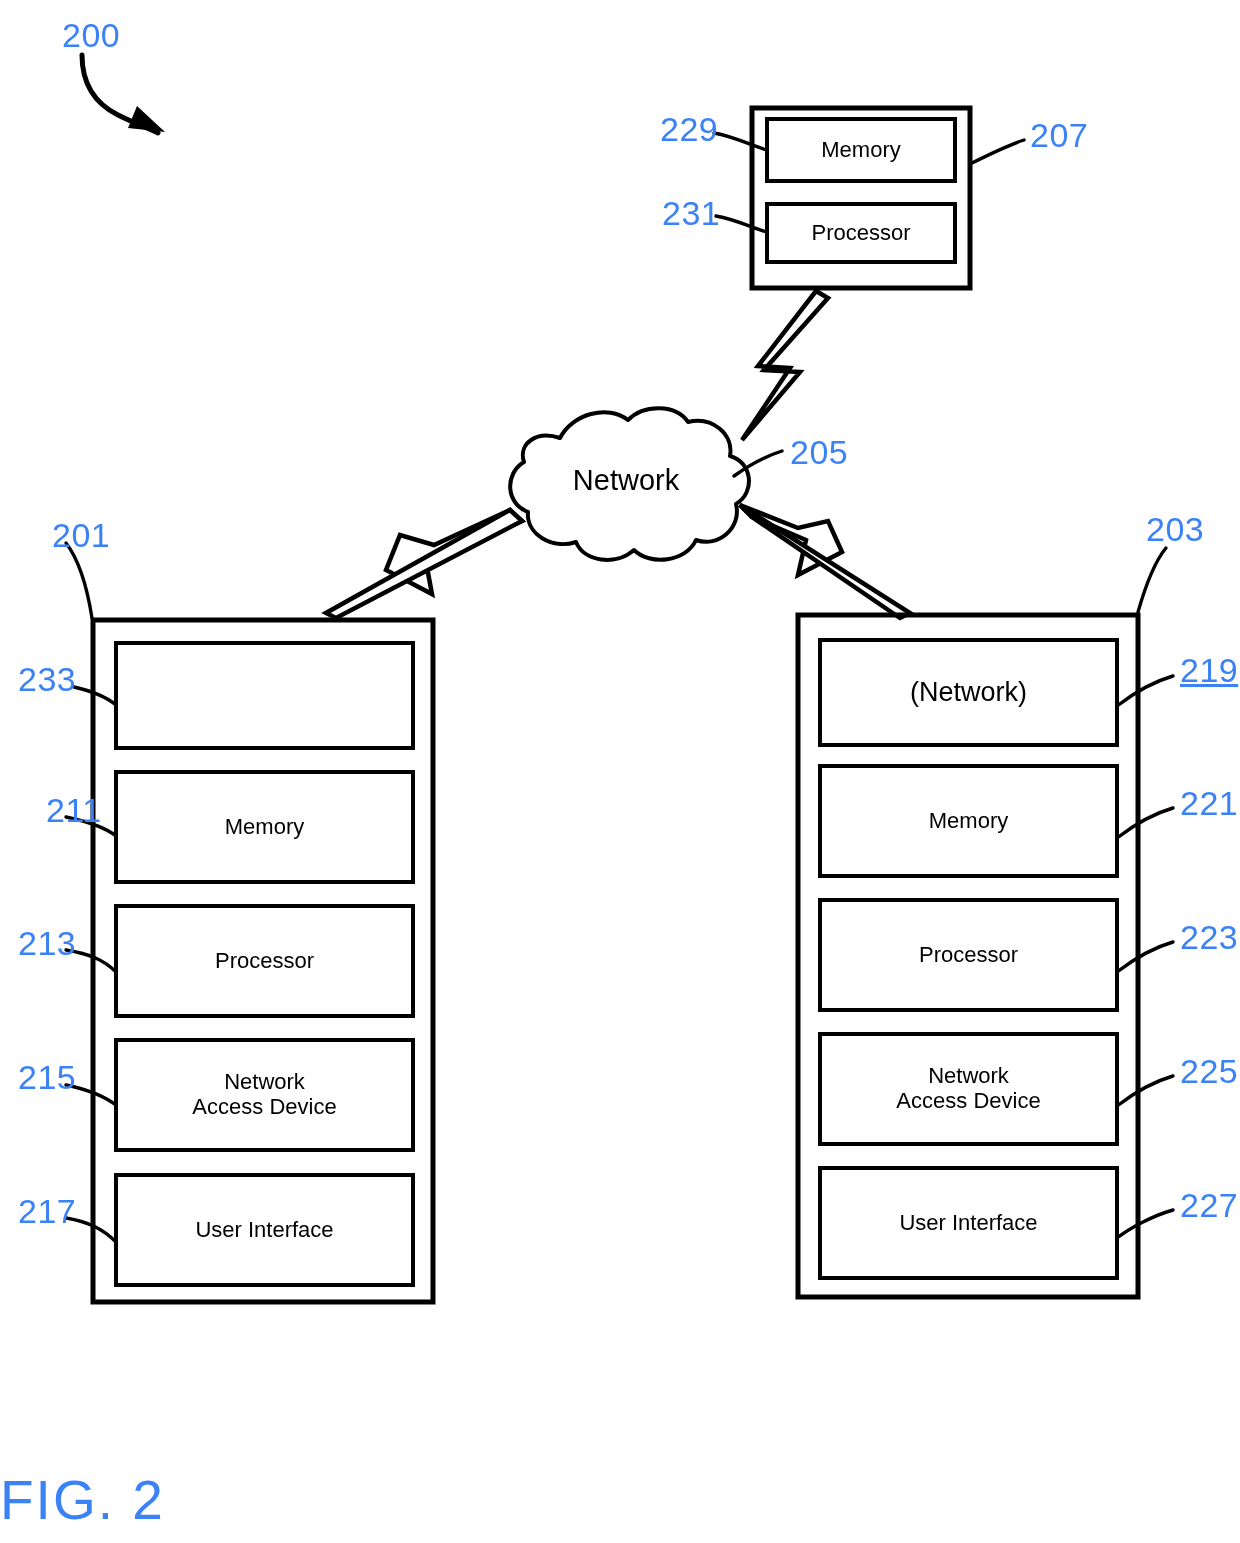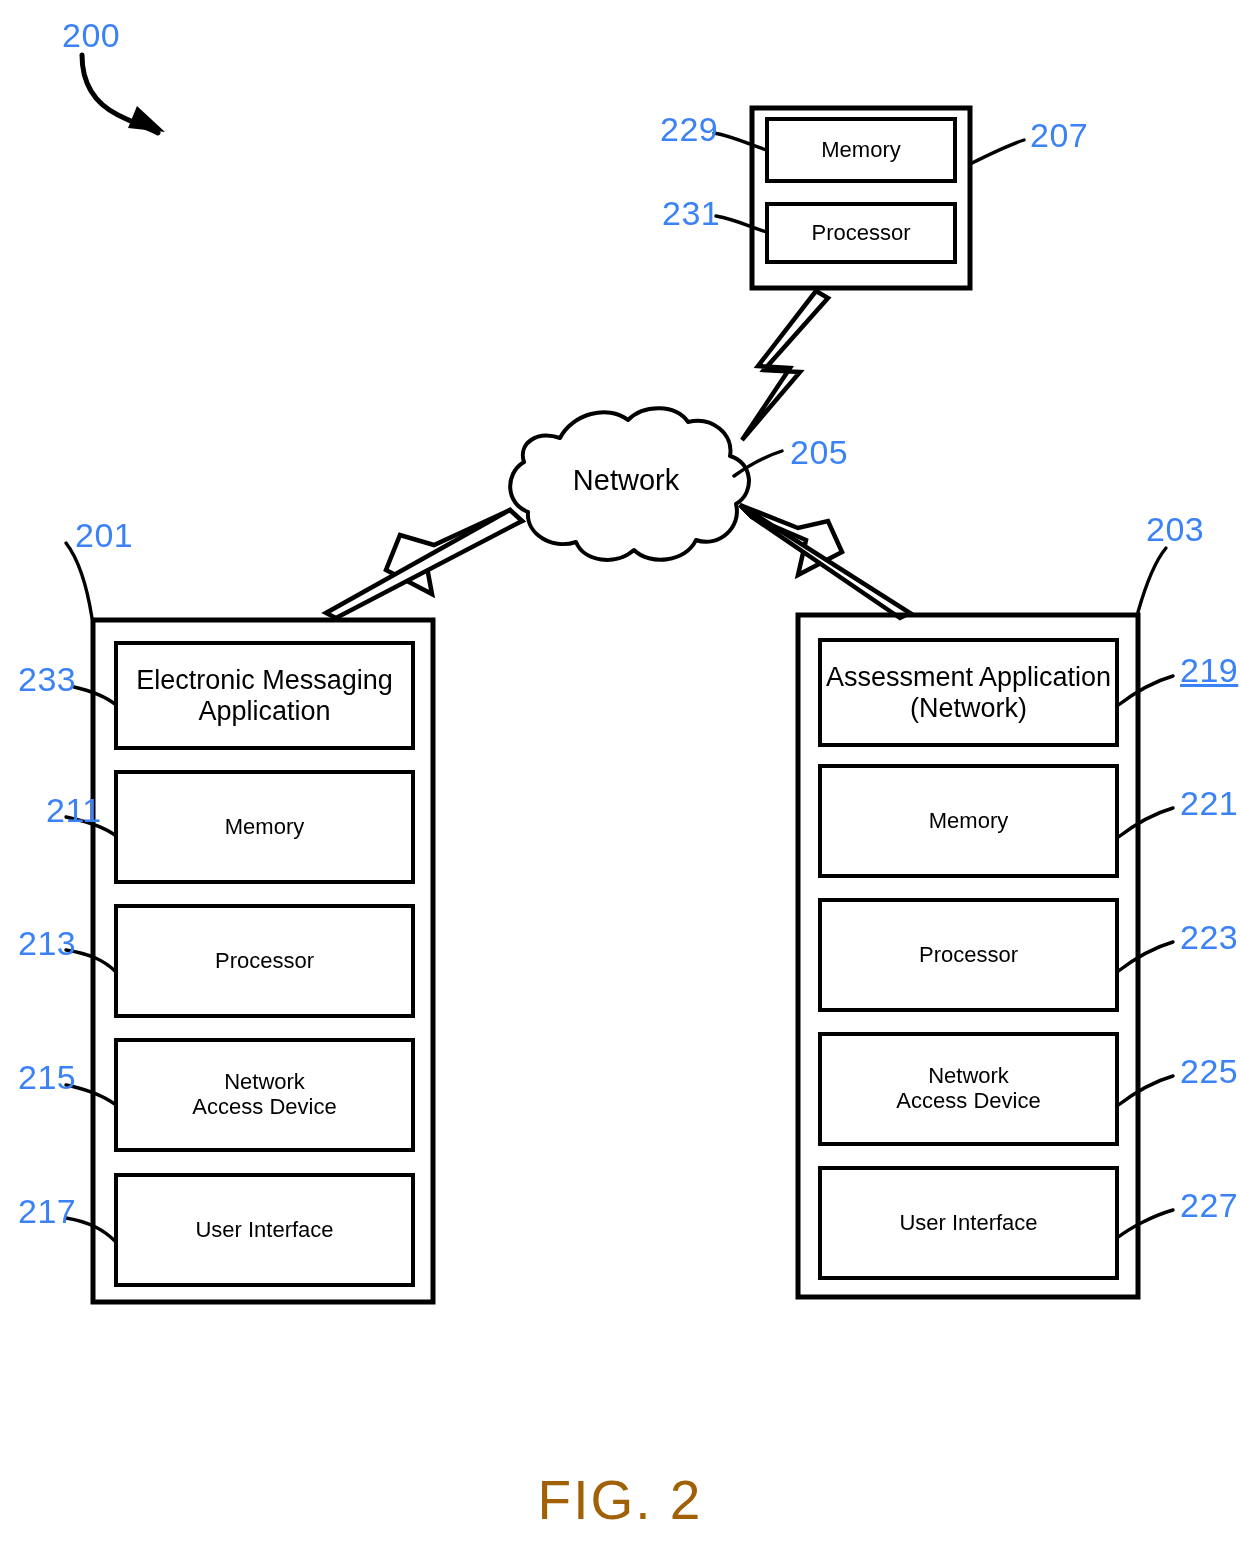--- a/index.html
+++ b/index.html
@@ -61,25 +61,25 @@
     text-align: center;
     width: 240px;
     left: 506px;
     top: 464px;
   }
   .fig-caption {
     position: absolute;
     left: 0;
     top: 1468px;
     width: 1240px;
-    text-align: center;
+    text-align: left;
     font-family: "Liberation Sans", sans-serif;
     font-size: 55px;
     letter-spacing: 2px;
-    color: #a16207;
+    color: #3b82f6;
   }
   
   .stroke-box   { fill: none; stroke: #000; stroke-width: 5; }
   .stroke-inner { fill: none; stroke: #000; stroke-width: 4; }
   .stroke-lead  { fill: none; stroke: #000; stroke-width: 3.4; stroke-linecap: round; }
   .stroke-cloud { fill: #fff; stroke: #000; stroke-width: 4; stroke-linejoin: round; }
   .bolt         { fill: #fff; stroke: #000; stroke-width: 4.5; stroke-linejoin: miter; }
   .arrow-curve  { fill: none; stroke: #000; stroke-width: 5; stroke-linecap: round; }
   .arrow-head   { fill: #000; stroke: none; }
 </style>
@@ -183,50 +183,45 @@
   <div class="ref-num" style="left:660px; top:112px;">229</div>
   <div class="ref-num" style="left:662px; top:196px;">231</div>
   <div class="ref-num" style="left:1030px; top:118px;">207</div>
 
   <div class="box-label" style="left:767px; top:119px; width:188px; height:62px;">Memory</div>
   <div class="box-label" style="left:767px; top:204px; width:188px; height:58px;">Processor</div>
 
   <div class="cloud-label">Network</div>
   <div class="ref-num" style="left:790px; top:435px;">205</div>
 
-  <div class="ref-num" style="left:52px; top:518px;margin-left:23px;">201</div>
+  <div class="ref-num" style="left:52px; top:518px;">201</div>
 
   <div class="ref-num" style="left:18px; top:662px;">233</div>
   <div class="ref-num" style="left:18px; top:793px;margin-left:28px;">211</div>
   <div class="ref-num" style="left:18px; top:926px;">213</div>
   <div class="ref-num" style="left:18px; top:1060px;">215</div>
   <div class="ref-num" style="left:18px; top:1194px;">217</div>
 
-  <div class="box-label small" style="left:116px; top:643px; width:297px; height:105px; flex-direction:column;">
-    <span>Electronic Messaging</span>
-    <span>Application</span>
-  </div>
   <div class="box-label" style="left:116px; top:772px; width:297px; height:110px;">Memory</div>
   <div class="box-label" style="left:116px; top:906px; width:297px; height:110px;">Processor</div>
   <div class="box-label" style="left:116px; top:1040px; width:297px; height:110px; flex-direction:column;">
     <span>Network</span>
     <span>Access Device</span>
   </div>
   <div class="box-label" style="left:116px; top:1175px; width:297px; height:110px;">User Interface</div>
 
   <div class="ref-num" style="left:1146px; top:512px;">203</div>
 
   <div class="ref-num" style="left:1180px; top:653px;text-decoration:underline;">219</div>
   <div class="ref-num" style="left:1180px; top:786px;">221</div>
   <div class="ref-num" style="left:1180px; top:920px;">223</div>
   <div class="ref-num" style="left:1180px; top:1054px;">225</div>
   <div class="ref-num" style="left:1180px; top:1188px;">227</div>
 
   <div class="box-label small" style="left:820px; top:640px; width:297px; height:105px; flex-direction:column;">
-    <span>Assessment Application</span>
     <span>(Network)</span>
   </div>
   <div class="box-label" style="left:820px; top:766px; width:297px; height:110px;">Memory</div>
   <div class="box-label" style="left:820px; top:900px; width:297px; height:110px;">Processor</div>
   <div class="box-label" style="left:820px; top:1034px; width:297px; height:110px; flex-direction:column;">
     <span>Network</span>
     <span>Access Device</span>
   </div>
   <div class="box-label" style="left:820px; top:1168px; width:297px; height:110px;">User Interface</div>
 

